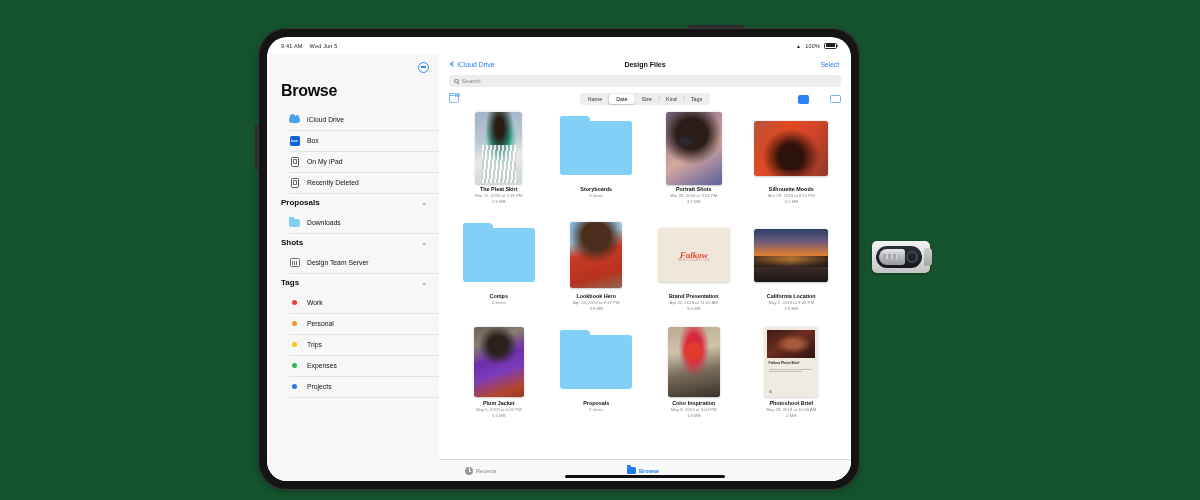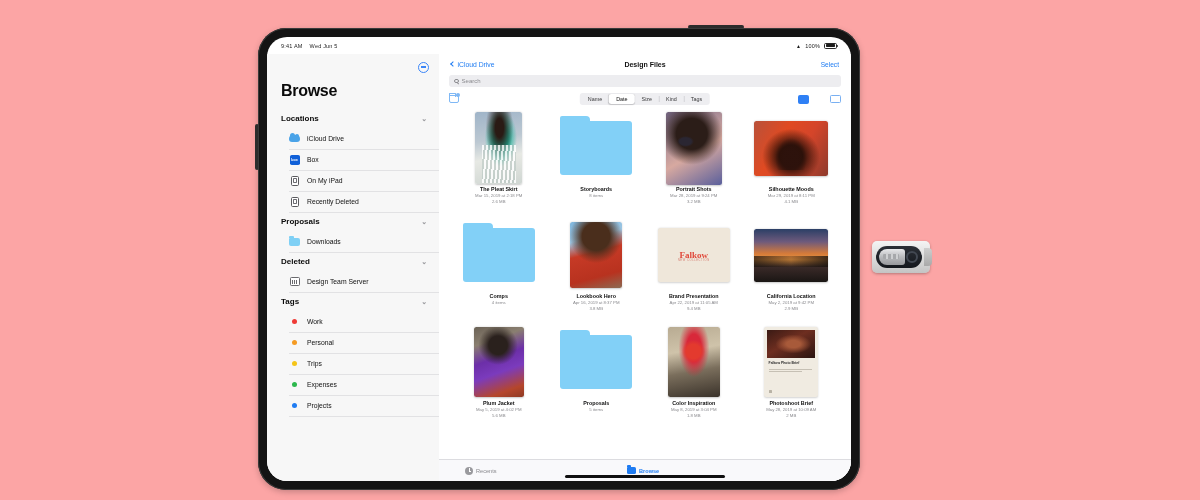--- a/index.html
+++ b/index.html
@@ -4,21 +4,21 @@
 <style>
   * { box-sizing: border-box; margin: 0; padding: 0; }
   html, body {
     width: 1200px; height: 500px;
     background: #ffffff;
     font-family: "Liberation Sans", sans-serif;
     overflow: hidden;
   }
 
   
-  .scene { position: relative; width: 1200px; height: 500px; background: #fca5a5; }
+  .scene { position: relative; width: 1200px; height: 500px; background: #14532d; }
 
   
   .ipad {
     position: absolute; left: 258px; top: 28px;
     width: 602px; height: 462px;
     background: #141414;
     border-radius: 28px;
     box-shadow: 0 2px 6px rgba(0,0,0,0.22);
   }
   .ipad::after{
@@ -242,21 +242,21 @@
   .t2::after{content:"";position:absolute;left:20%;top:34%;width:30%;height:14%;
         background:radial-gradient(ellipse,#2a2632 0 48%,rgba(42,38,50,0) 70%);}
   .t3 { width:74px;height:55px;background:
         radial-gradient(ellipse at 50% 64%, #2b1008 0 22%, rgba(43,16,8,0) 55%),
         linear-gradient(120deg,#b8513a 0%,#e04a22 35%,#d4452a 62%,#8e3a2c 100%); }
   .t3::after{content:"";position:absolute;left:26%;top:26%;width:48%;height:64%;
         background:radial-gradient(ellipse at 50% 70%, rgba(45,18,12,.92) 0 30%, rgba(45,18,12,0) 62%);}
   .t4 { width:52px;height:66px;background:
         radial-gradient(circle at 50% 22%, #4a2e1c 0 24%, rgba(74,46,28,0) 46%),
         linear-gradient(165deg,#7fb6dd 0%,#9cc6e3 26%,#c63a26 46%,#b8321f 78%,#8c6a52 100%); }
-  .t5 { width:72px;height:54px;background:#efe7da; box-shadow:0 .6px 2px rgba(0,0,0,.18); }
+  .t5 { width:72px;height:54px;background:#efe7da; box-shadow:0 .6px 2px rgba(0,0,0,.18);font-style:italic; }
   .t5 .brandword{
     position:absolute; left:0; right:0; top:40%; text-align:center;
     font-family:"Liberation Serif", serif; font-size:9px; color:#e0483a; font-weight:700;
   }
   .t5 .brandsub{
     position:absolute; left:0; right:0; top:58%; text-align:center;
     font-size:2.6px; color:#d4776a; letter-spacing:.6px;
   }
   .t6 { width:74px;height:53px;background:
         linear-gradient(180deg,#2b3f66 0%,#6e5a7c 24%,#d47a3a 46%,#e8953f 58%,#3a2a28 72%,#1a1614 100%); }
@@ -360,24 +360,20 @@
           <div class="sidebar-top">
             <div class="sidebar-toggle">
                 <i></i>
               </div>
           </div>
 
           <div class="browse-title">Browse</div>
 
           <div class="sb-scroll">
 
-            <div class="sb-section">
-              <span>Locations</span>
-              <span class="chev">⌄</span>
-            </div>
             <div class="sb-row">
               <span class="sb-ic">
                   <span class="ic-cloud"></span>
                 </span>
               <span>iCloud Drive</span>
             </div>
             <div class="sb-row">
               <span class="sb-ic">
                   <span class="ic-box">box</span>
                 </span>
@@ -401,21 +397,21 @@
               <span class="chev">⌄</span>
             </div>
             <div class="sb-row">
               <span class="sb-ic">
                   <span class="ic-dlfolder"></span>
                 </span>
               <span>Downloads</span>
             </div>
 
             <div class="sb-section">
-              <span>Deleted</span>
+              <span>Shots</span>
               <span class="chev">⌄</span>
             </div>
             <div class="sb-row">
               <span class="sb-ic">
                   <span class="ic-server">
                     <i></i>
                     <i></i>
                     <i></i>
                   </span>
                 </span>

